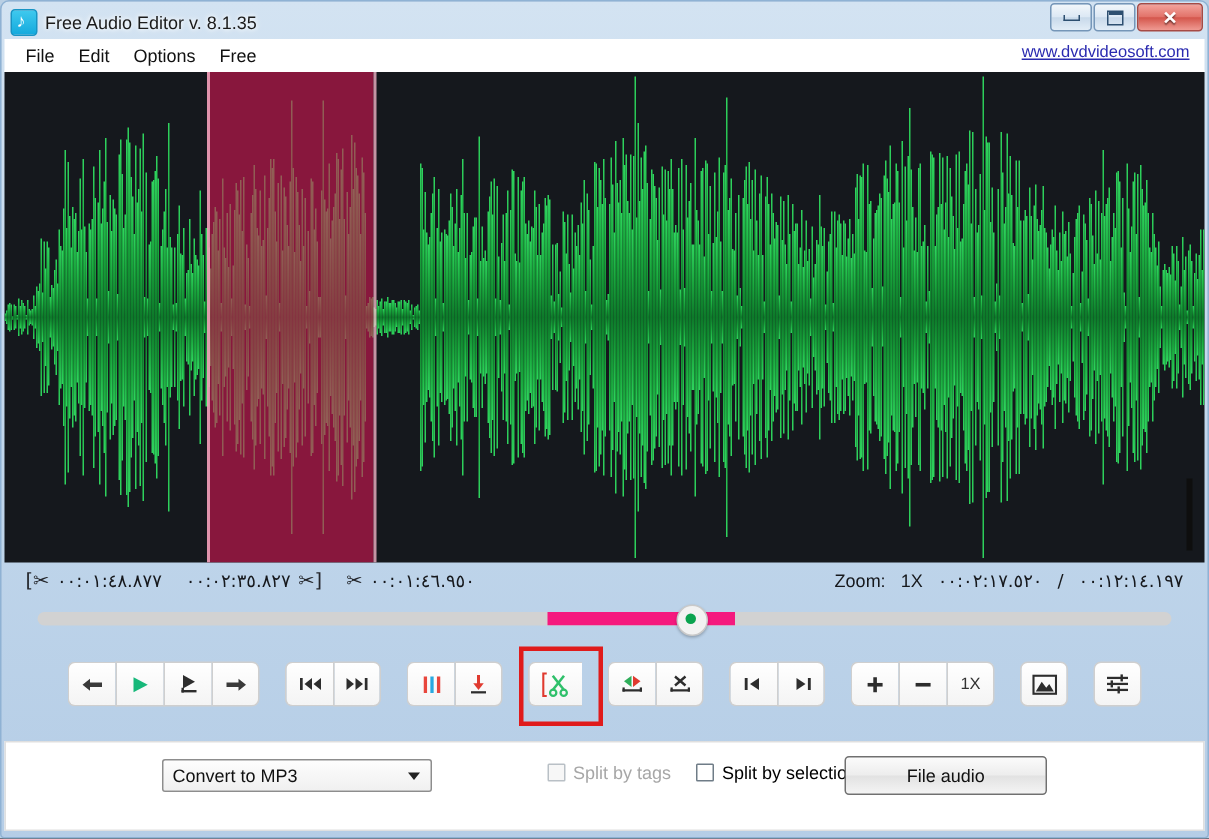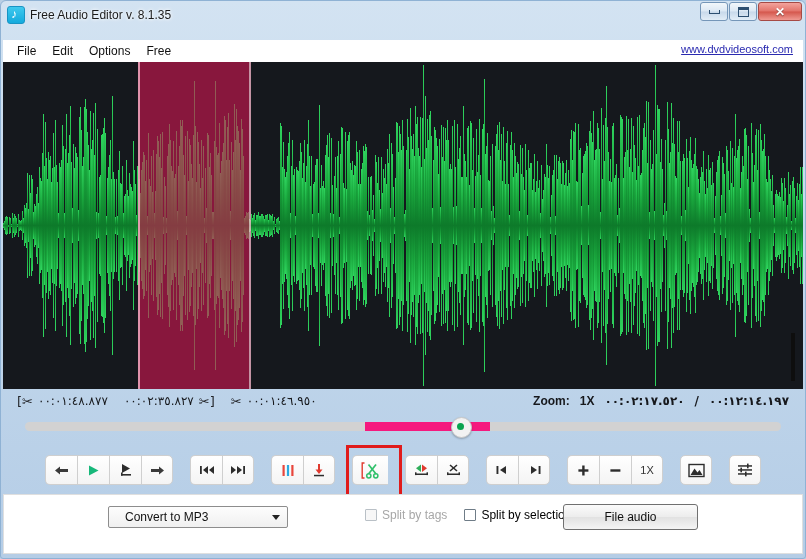--- a/index.html
+++ b/index.html
@@ -53,21 +53,21 @@
     text-shadow:0 1px 1px rgba(0,0,0,.45);
   }
   .glyph-min{width:9px;height:3px;border:1px solid #2d4f70;border-top:none;background:transparent;}
   .glyph-max{width:9px;height:8px;border:1px solid #2d4f70;box-shadow:inset 0 2px 0 #2d4f70;}
 
   
   .menubar{
     height:21px;background:#ffffff;
     border-bottom:1px solid #ffffff;
     display:flex;align-items:center;
-    margin:14px 2px 0 2px;
+    margin:0 2px 0 2px;
     padding-left:6px;
     position:relative;
   }
   .menu-item{
     font-size:12px;color:#111;padding:2px 8px;cursor:default;
   }
   .site-link{
     position:absolute;right:10px;top:3px;
     font-size:11px;color:#2a2ab0;text-decoration:underline;
   }
@@ -102,21 +102,21 @@
     position:relative;height:24px;margin:0 2px;
     display:flex;align-items:center;
     font-size:12px;color:#16181c;
     font-family:"DejaVu Sans", sans-serif;
   }
   .tgrp{display:flex;align-items:center;gap:5px;}
   .scis{font-size:13px;color:#24262b;font-family:"DejaVu Sans", sans-serif;}
   .t-left{padding-left:14px;display:flex;align-items:center;gap:16px;}
   .t-right{
     position:absolute;right:14px;top:0;height:24px;
-    display:flex;align-items:center;gap:10px;font-size:12px;font-weight:bold;
+    display:flex;align-items:center;gap:10px;font-size:12px;
   }
   .zoom-lbl{font-family:"Liberation Sans",sans-serif;}
 
   
   .scrub{
     position:relative;height:26px;margin:0 2px;
   }
   .track{
     position:absolute;left:22px;right:22px;top:9px;height:9px;
     background:#d2d2d2;border-radius:5px;overflow:hidden;
@@ -161,21 +161,21 @@
   .bottom{
     position:relative;height:60px;margin:0 2px;
     display:flex;align-items:center;
   }
   .combo{
     position:absolute;left:103px;top:12px;
     width:180px;height:22px;box-sizing:border-box;
     border:1px solid #8d8d8d;border-radius:2px;
     background:linear-gradient(180deg,#fdfdfd 0%,#f0f0f0 100%);
     display:flex;align-items:center;
-    padding-left:16px;font-size:12px;color:#111;
+    padding-left:6px;font-size:12px;color:#111;
   }
   .combo .arrow{
     position:absolute;right:7px;top:8px;
     width:0;height:0;border-left:4px solid transparent;
     border-right:4px solid transparent;border-top:5px solid #222;
   }
   .chk-area{
     position:absolute;left:360px;top:14px;
     display:flex;align-items:center;gap:17px;font-size:12px;
   }

